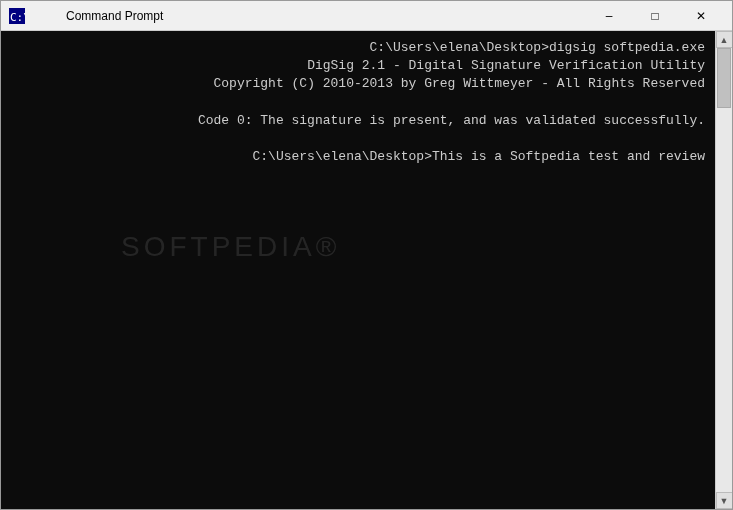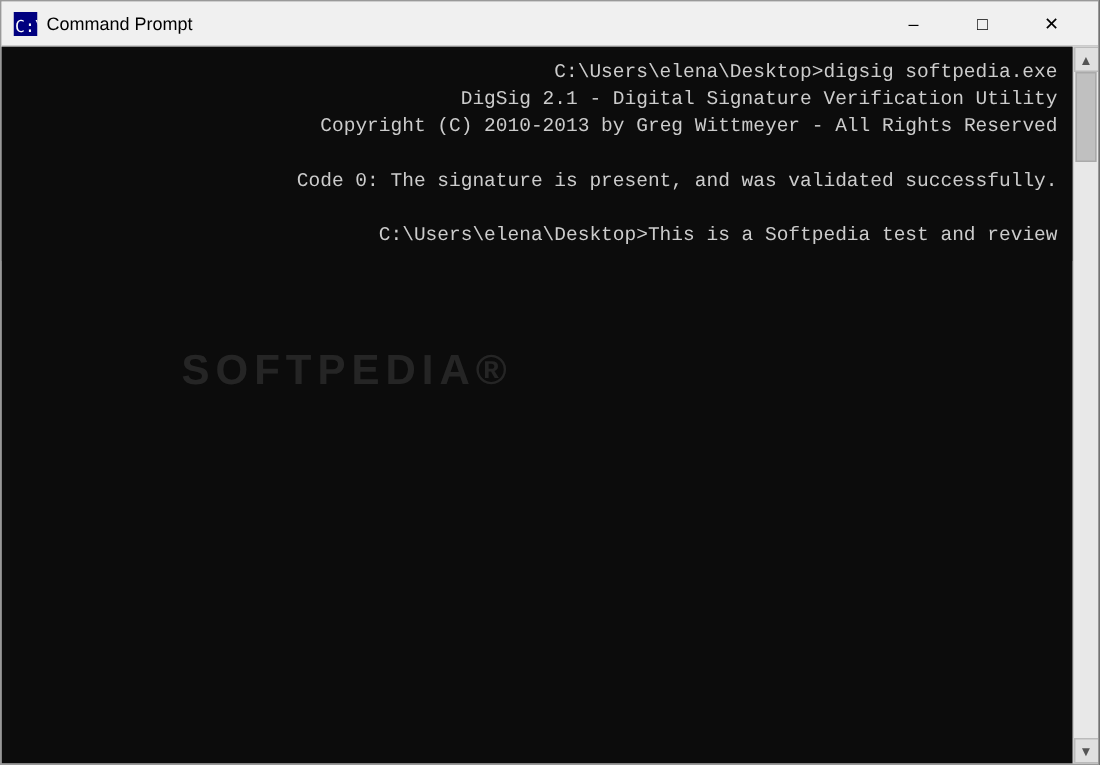--- a/index.html
+++ b/index.html
@@ -40,20 +40,21 @@
     }
     .titlebar-icon svg {
       width: 16px;
       height: 16px;
     }
     .titlebar-title {
       flex: 1;
       font-size: 12px;
       color: #000;
       font-weight: 400;
+      margin-left: 35px;
     }
     .titlebar-buttons {
       display: flex;
       gap: 0;
       height: 100%;
       align-items: center;
     }
     .titlebar-btn {
       width: 46px;
       height: 30px;
@@ -117,21 +118,21 @@
       left: 1px;
       right: 1px;
       height: 60px;
       background: #c0c0c0;
       border: 1px solid #aaa;
     }
     .watermark {
       position: absolute;
       color: rgba(180,180,180,0.15);
       font-size: 28px;
-      font-weight: bold;
+      font-weight: normal;
       letter-spacing: 4px;
       pointer-events: none;
       top: 200px;
       left: 120px;
       font-family: Arial, sans-serif;
       text-align: center;
     }
     .terminal-container {
       flex: 1;
       position: relative;

